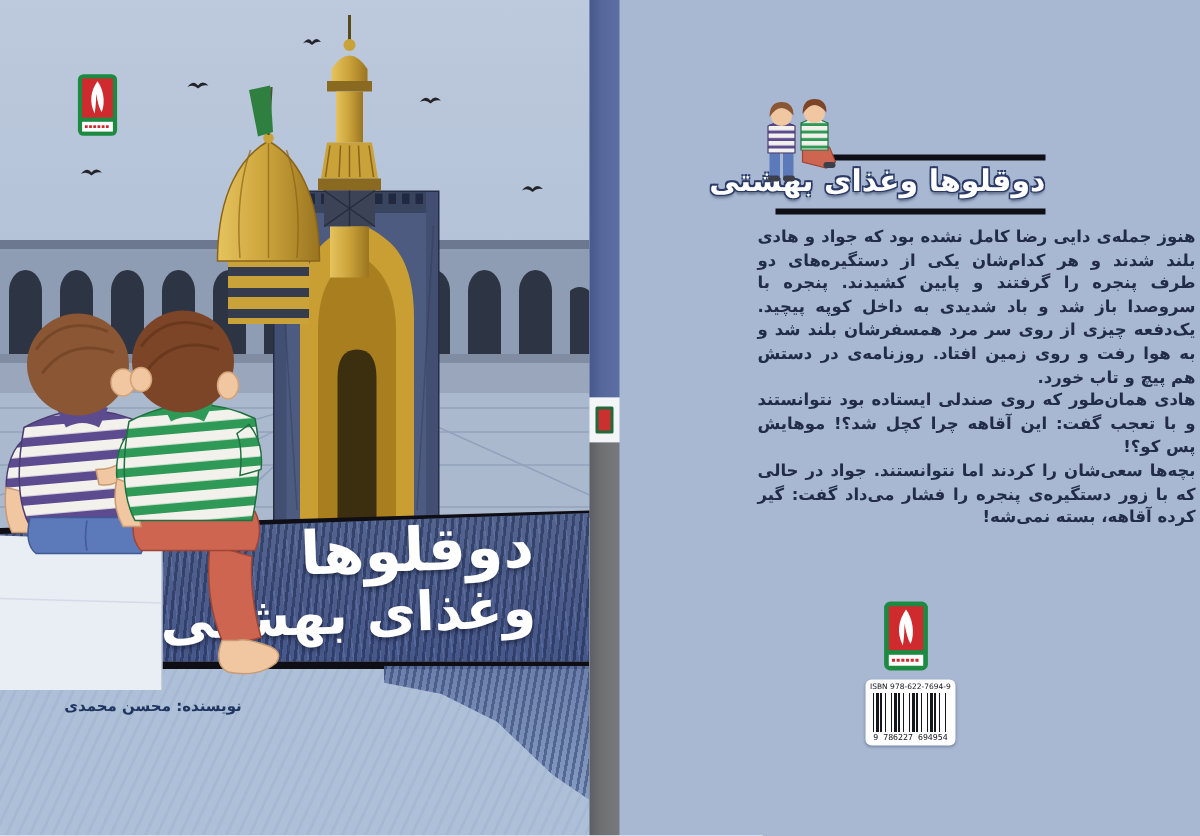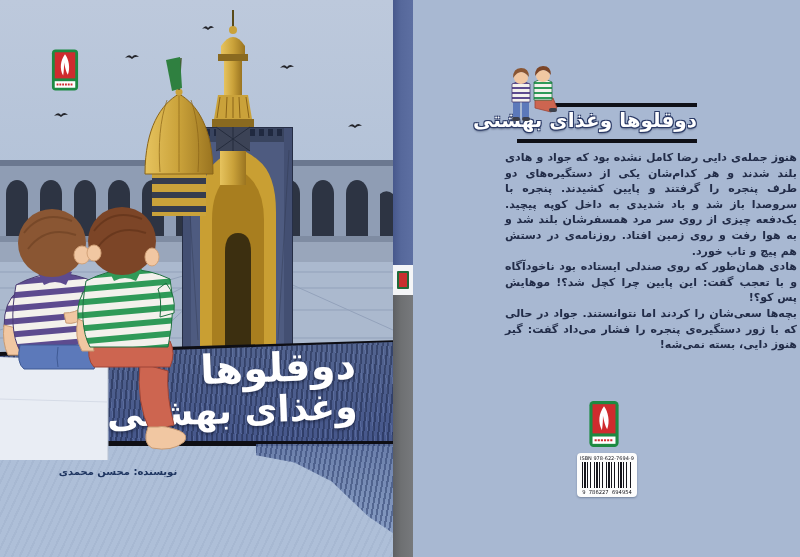--- a/index.html
+++ b/index.html
@@ -23,21 +23,21 @@
      color:#ffffff;font-weight:bold;transform:rotate(-2deg);line-height:42px;
      text-shadow:0 2px 3px rgba(10,15,35,.45);}
   .ft1{font-size:40px;padding-left:54px;}
   .ft2{font-size:36px;}
   .scribble-patch{position:absolute;left:256px;top:444px;width:137px;height:93px;z-index:2;opacity:.9;
      background:
        repeating-linear-gradient(100deg,rgba(46,64,110,.6) 0 2px,rgba(140,160,200,.2) 2px 5px),
        linear-gradient(#5b6f9e,#8298c0);
      clip-path:polygon(0 0,100% 0,100% 96%,82% 78%,55% 40%,28% 20%,0 12%);}
   .boys{position:absolute;left:0;top:195px;z-index:3;}
-  .credits{position:absolute;left:54px;top:464px;width:128px;z-index:4;direction:rtl;text-align:center;
+  .credits{position:absolute;left:38px;top:464px;width:128px;z-index:4;direction:rtl;text-align:center;
      color:#1e3560;font-size:10px;font-weight:bold;line-height:16px;}
   
   .logo{position:absolute;z-index:4;}
   .logo-front{left:51px;top:48px;}
   
   .spine{position:absolute;left:393px;top:0;width:20px;height:557px;z-index:5;display:flex;flex-direction:column;}
   .spine-top{height:265px;background:linear-gradient(90deg,#47588c,#56689b 40%,#5d6fa2);}
   .spine-box{height:30px;background:#f4f5f7;display:flex;align-items:center;justify-content:center;}
   .spine-glyph{display:block;width:8px;height:14px;background:#c9302f;border:2px solid #206b3a;border-radius:1px;}
   .spine-bottom{flex:1;background:linear-gradient(90deg,#5d5f63,#6e7072 40%,#77797c);}
@@ -319,22 +319,22 @@
         <ellipse cx="38" cy="12" rx="7" ry="6" fill="#f1c7a2"></ellipse>
         <path d="M30,12 Q30,2 38,2 Q46,2 46,11 Q42,6 38,6 Q34,6 30,12 Z" fill="#7c4527"></path>
       </g>
     </svg>
 
     <h2 class="back-title" lang="fa">دوقلوها وغذای بهشتی</h2>
     <div class="rule rule-bottom"></div>
 
     <div class="synopsis" lang="fa">
       <p>هنوز جمله‌ی دایی رضا کامل نشده بود که جواد و هادی بلند شدند و هر کدام‌شان یکی از دستگیره‌های دو طرف پنجره را گرفتند و پایین کشیدند. پنجره با سروصدا باز شد و باد شدیدی به داخل کوپه پیچید. یک‌دفعه چیزی از روی سر مرد همسفرشان بلند شد و به هوا رفت و روی زمین افتاد. روزنامه‌ی در دستش هم پیچ و تاب خورد.</p>
-      <p>هادی همان‌طور که روی صندلی ایستاده بود ناخودآگاه و با تعجب گفت: این پایین چرا کچل شد؟! موهایش پس کو؟!</p>
-      <p>بچه‌ها سعی‌شان را کردند اما نتوانستند. جواد در حالی که با زور دستگیره‌ی پنجره را فشار می‌داد گفت: گیر هنوز دایی، بسته نمی‌شه!</p>
+      <p>هادی همان‌طور که روی صندلی ایستاده بود نتوانستند و با تعجب گفت: این آقاهه چرا کچل شد؟! موهایش پس کو؟!</p>
+      <p>بچه‌ها سعی‌شان را کردند اما نتوانستند. جواد در حالی که با زور دستگیره‌ی پنجره را فشار می‌داد گفت: گیر کرده آقاهه، بسته نمی‌شه!</p>
     </div>
 
     <div class="logo logo-back">
       <svg width="32" height="48" viewBox="0 0 30 46">
         <rect x="1" y="1" width="28" height="44" rx="4" fill="#1d8a42"></rect>
         <rect x="4" y="4" width="22" height="28" fill="#cf2b2e"></rect>
         <path d="M15,6 C10,13 9,21 13,29 C14,23 14,19 14,15 C15,20 16,25 18,28 C21,21 19,11 15,6 Z" fill="#ffffff"></path>
         <rect x="4" y="35" width="22" height="7" fill="#ffffff"></rect>
         <line x1="6" y1="38.5" x2="24" y2="38.5" stroke="#cf2b2e" stroke-width="2" stroke-dasharray="2 1"></line>
       </svg>

